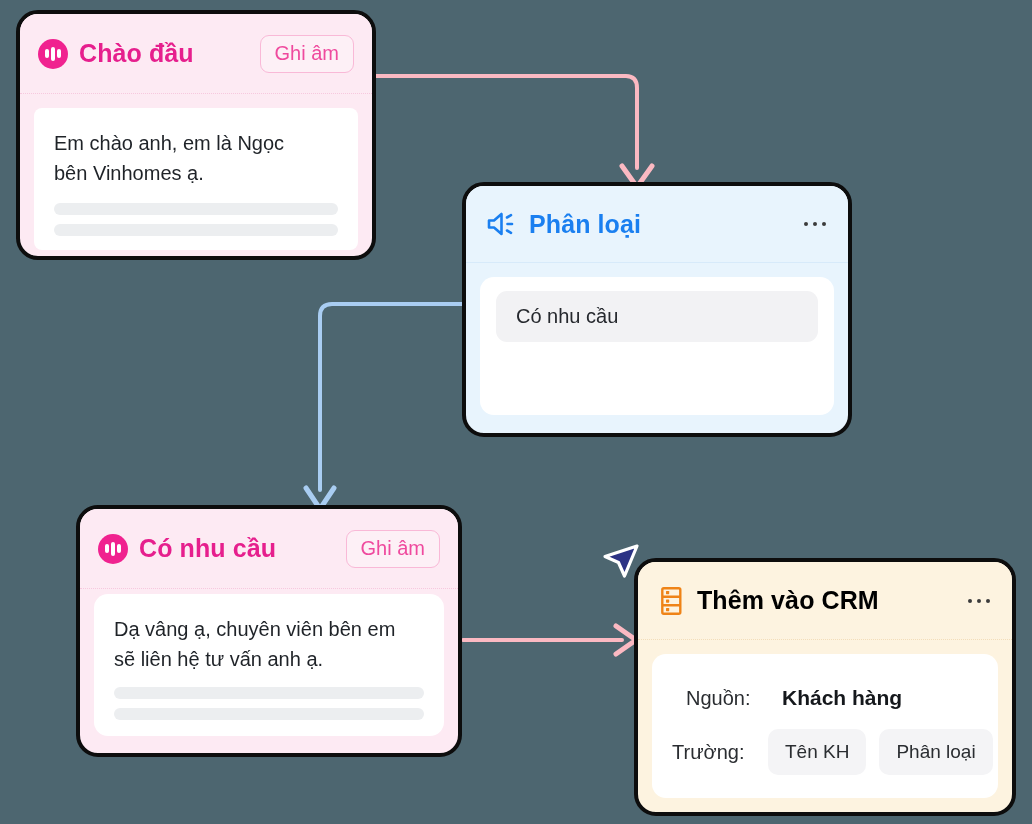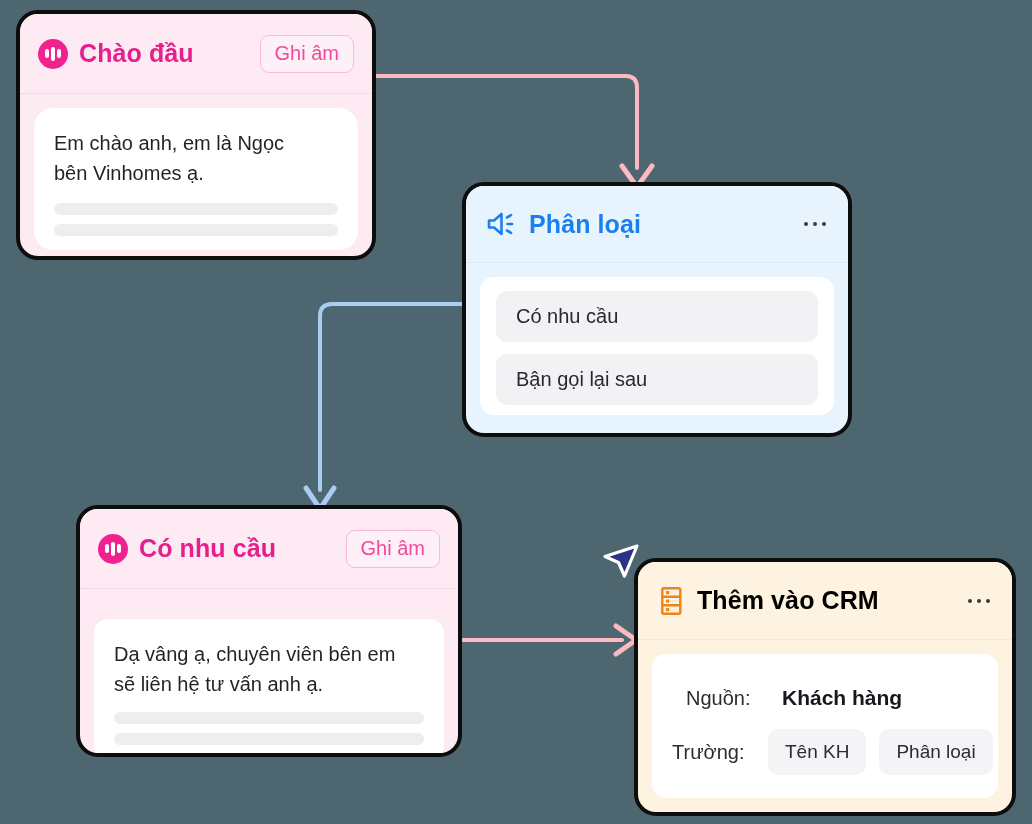--- a/index.html
+++ b/index.html
@@ -207,21 +207,21 @@
     <div class="card-head" style="height:80px;">
       <div class="mic-badge">
         <span></span>
           <span></span>
           <span></span>
       </div>
       <div class="card-title">Chào đầu</div>
       <div class="rec-btn">Ghi âm</div>
     </div>
 
-    <div class="card-body" style="margin:14px 14px 18px; height:142px; border-radius:19px; padding:20px 20px 0;">
+    <div class="card-body" style="margin:14px 14px 18px; height:142px; border-radius:8px; padding:20px 20px 0;">
       <div class="bubble-text">Em chào anh, em là Ngọc
 bên Vinhomes ạ.</div>
       <div class="skel" style="margin-top:14px;"></div>
       <div class="skel" style="margin-top:9px;"></div>
     </div>
   </div>
 
   <div class="card card-blue" style="left:462px; top:182px; width:390px; height:255px;">
 
     <div class="card-head" style="height:77px;">
@@ -236,37 +236,36 @@
       <div class="card-title">Phân loại</div>
       <div class="dots">
         <i></i>
           <i></i>
           <i></i>
       </div>
     </div>
 
     <div class="card-body" style="margin:14px 14px 16px; height:138px; border-radius:14px; padding:14px 16px;">
       <div class="opt">Có nhu cầu</div>
-      <div class="opt" style="margin-top:12px;">Bận gọi lại sau</div>
     </div>
   </div>
 
   <div class="card card-pink" style="left:76px; top:505px; width:386px; height:252px;">
 
     <div class="card-head" style="height:80px;">
       <div class="mic-badge">
         <span></span>
           <span></span>
           <span></span>
       </div>
       <div class="card-title">Có nhu cầu</div>
       <div class="rec-btn">Ghi âm</div>
     </div>
 
-    <div class="card-body" style="margin:30px 14px 18px; height:142px; border-radius:14px; padding:20px 20px 0;">
+    <div class="card-body" style="margin:5px 14px 18px; height:142px; border-radius:14px; padding:20px 20px 0;">
       <div class="bubble-text">Dạ vâng ạ, chuyên viên bên em
 sẽ liên hệ tư vấn anh ạ.</div>
       <div class="skel" style="margin-top:12px;"></div>
       <div class="skel" style="margin-top:9px;"></div>
     </div>
   </div>
 
   <div class="card card-orange" style="left:634px; top:558px; width:382px; height:258px;">
 
     <div class="card-head" style="height:78px;">

